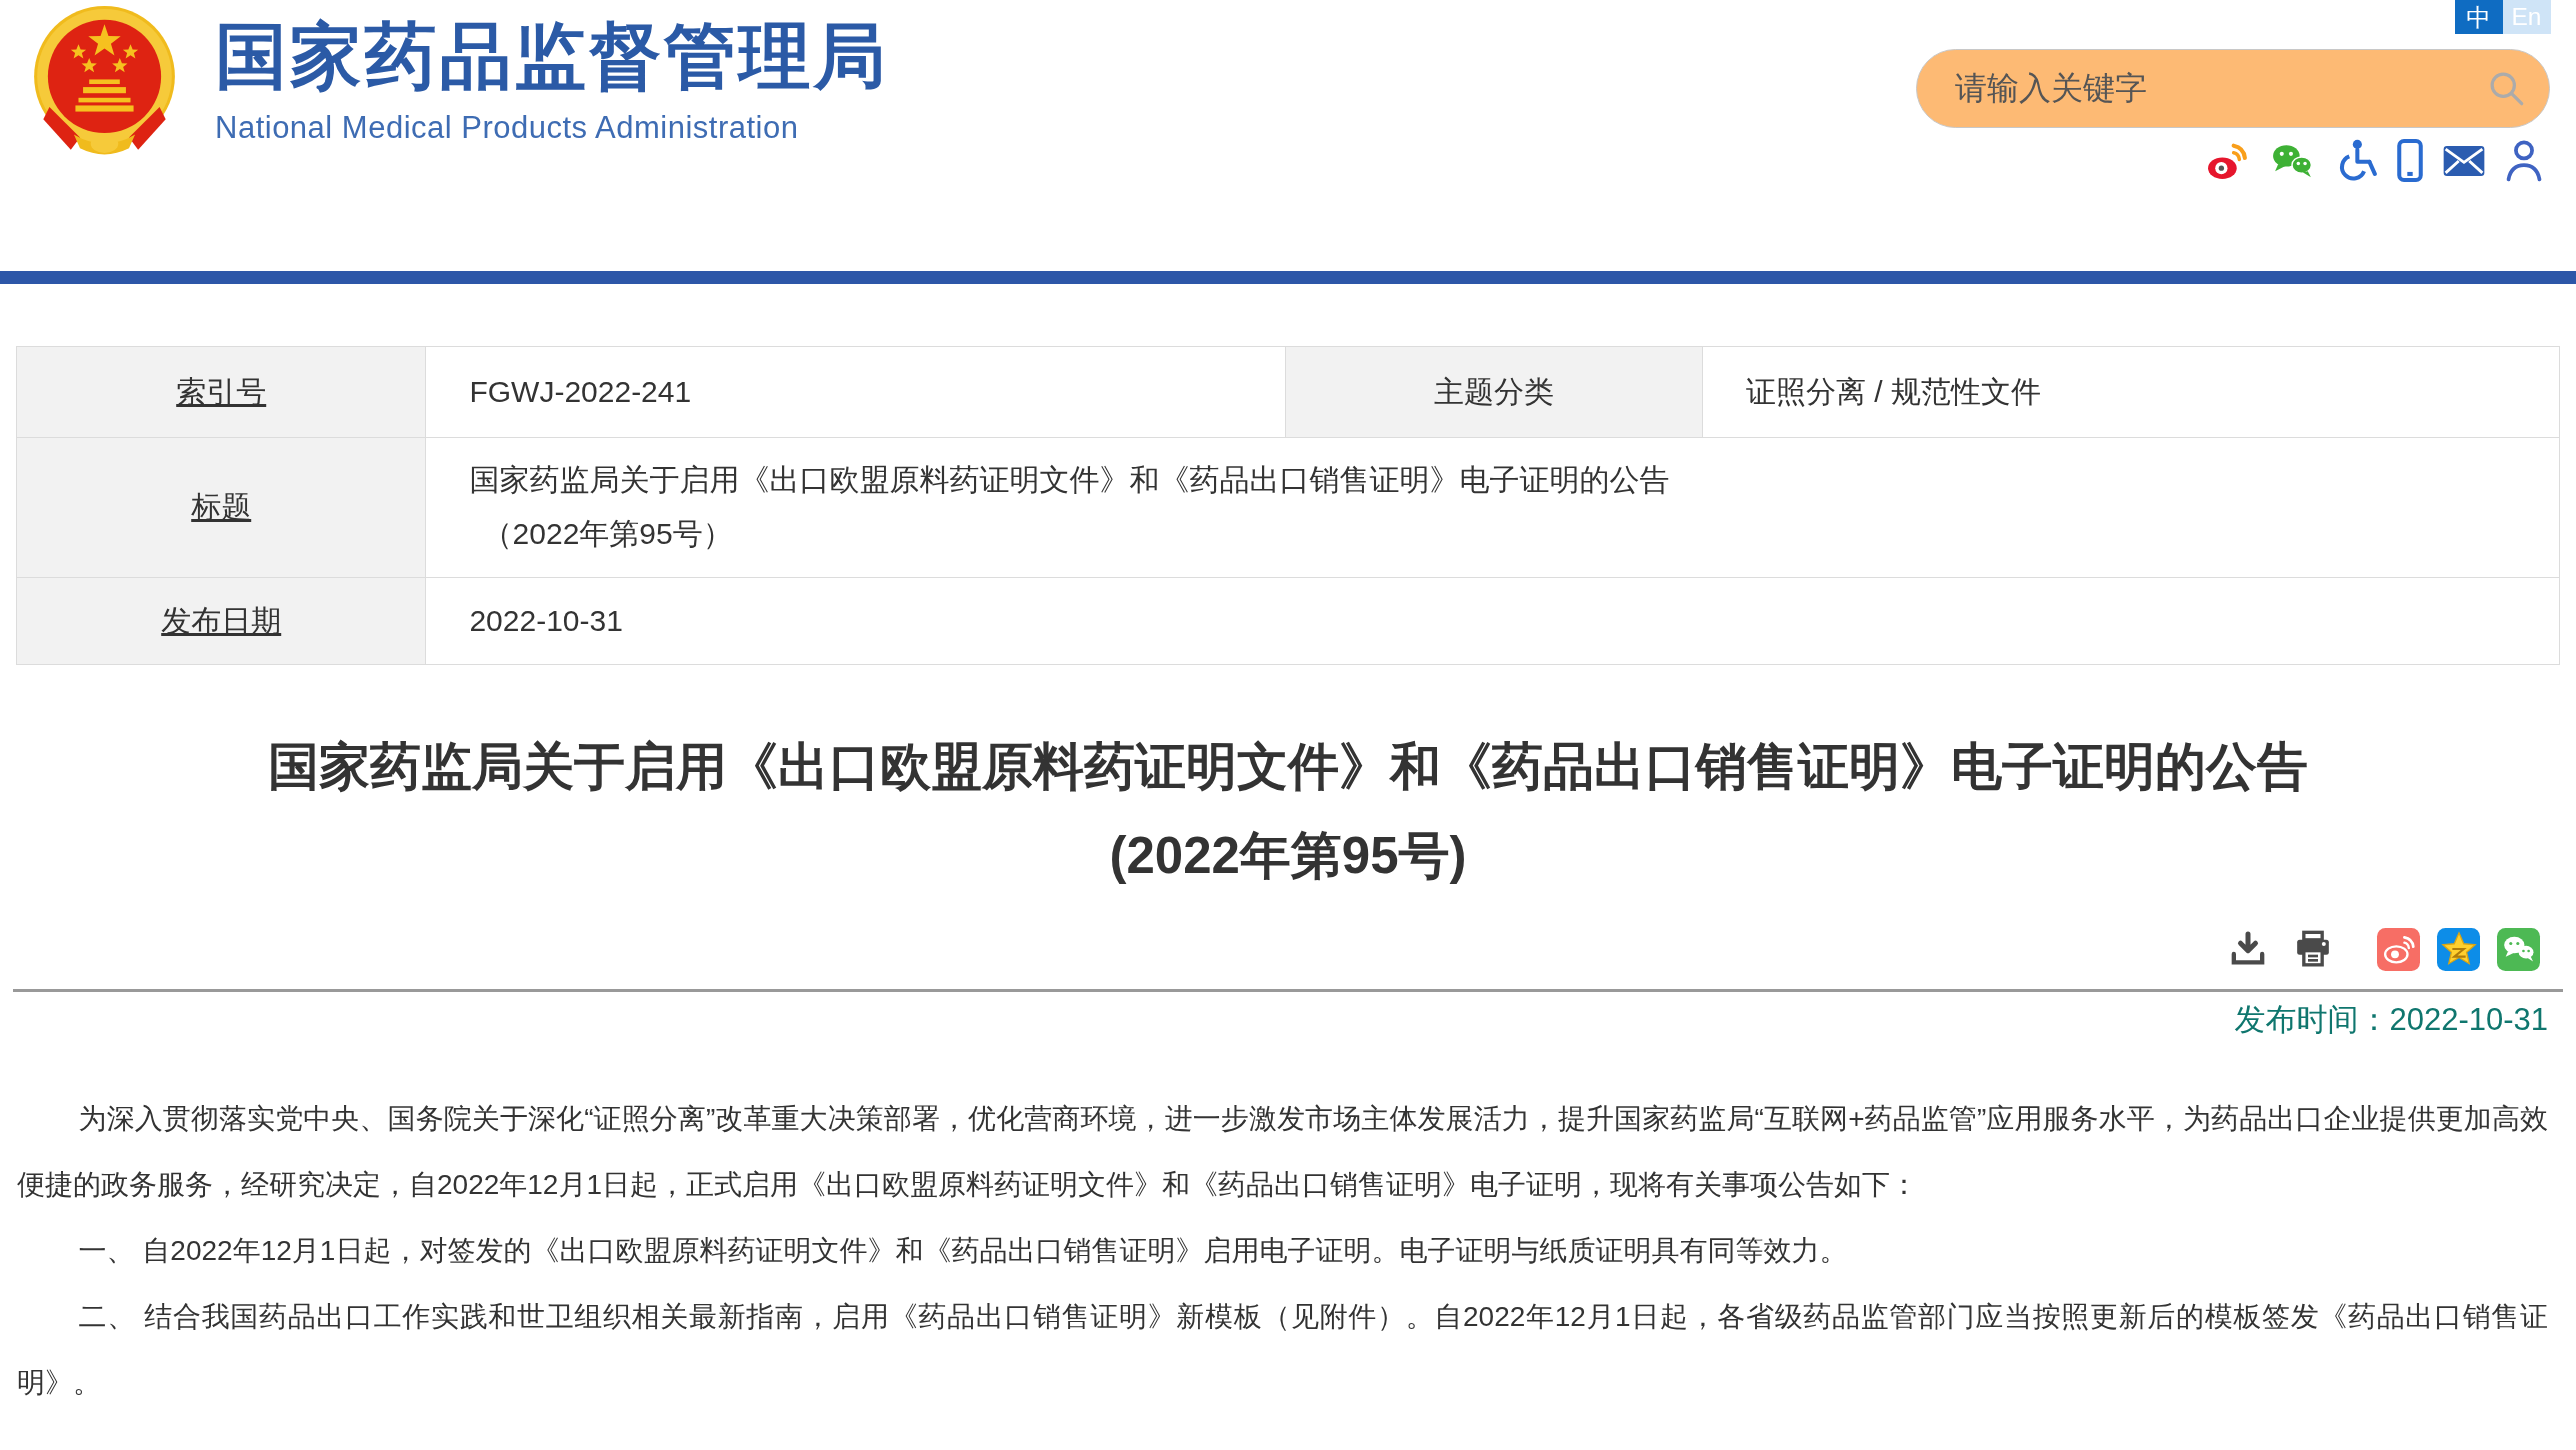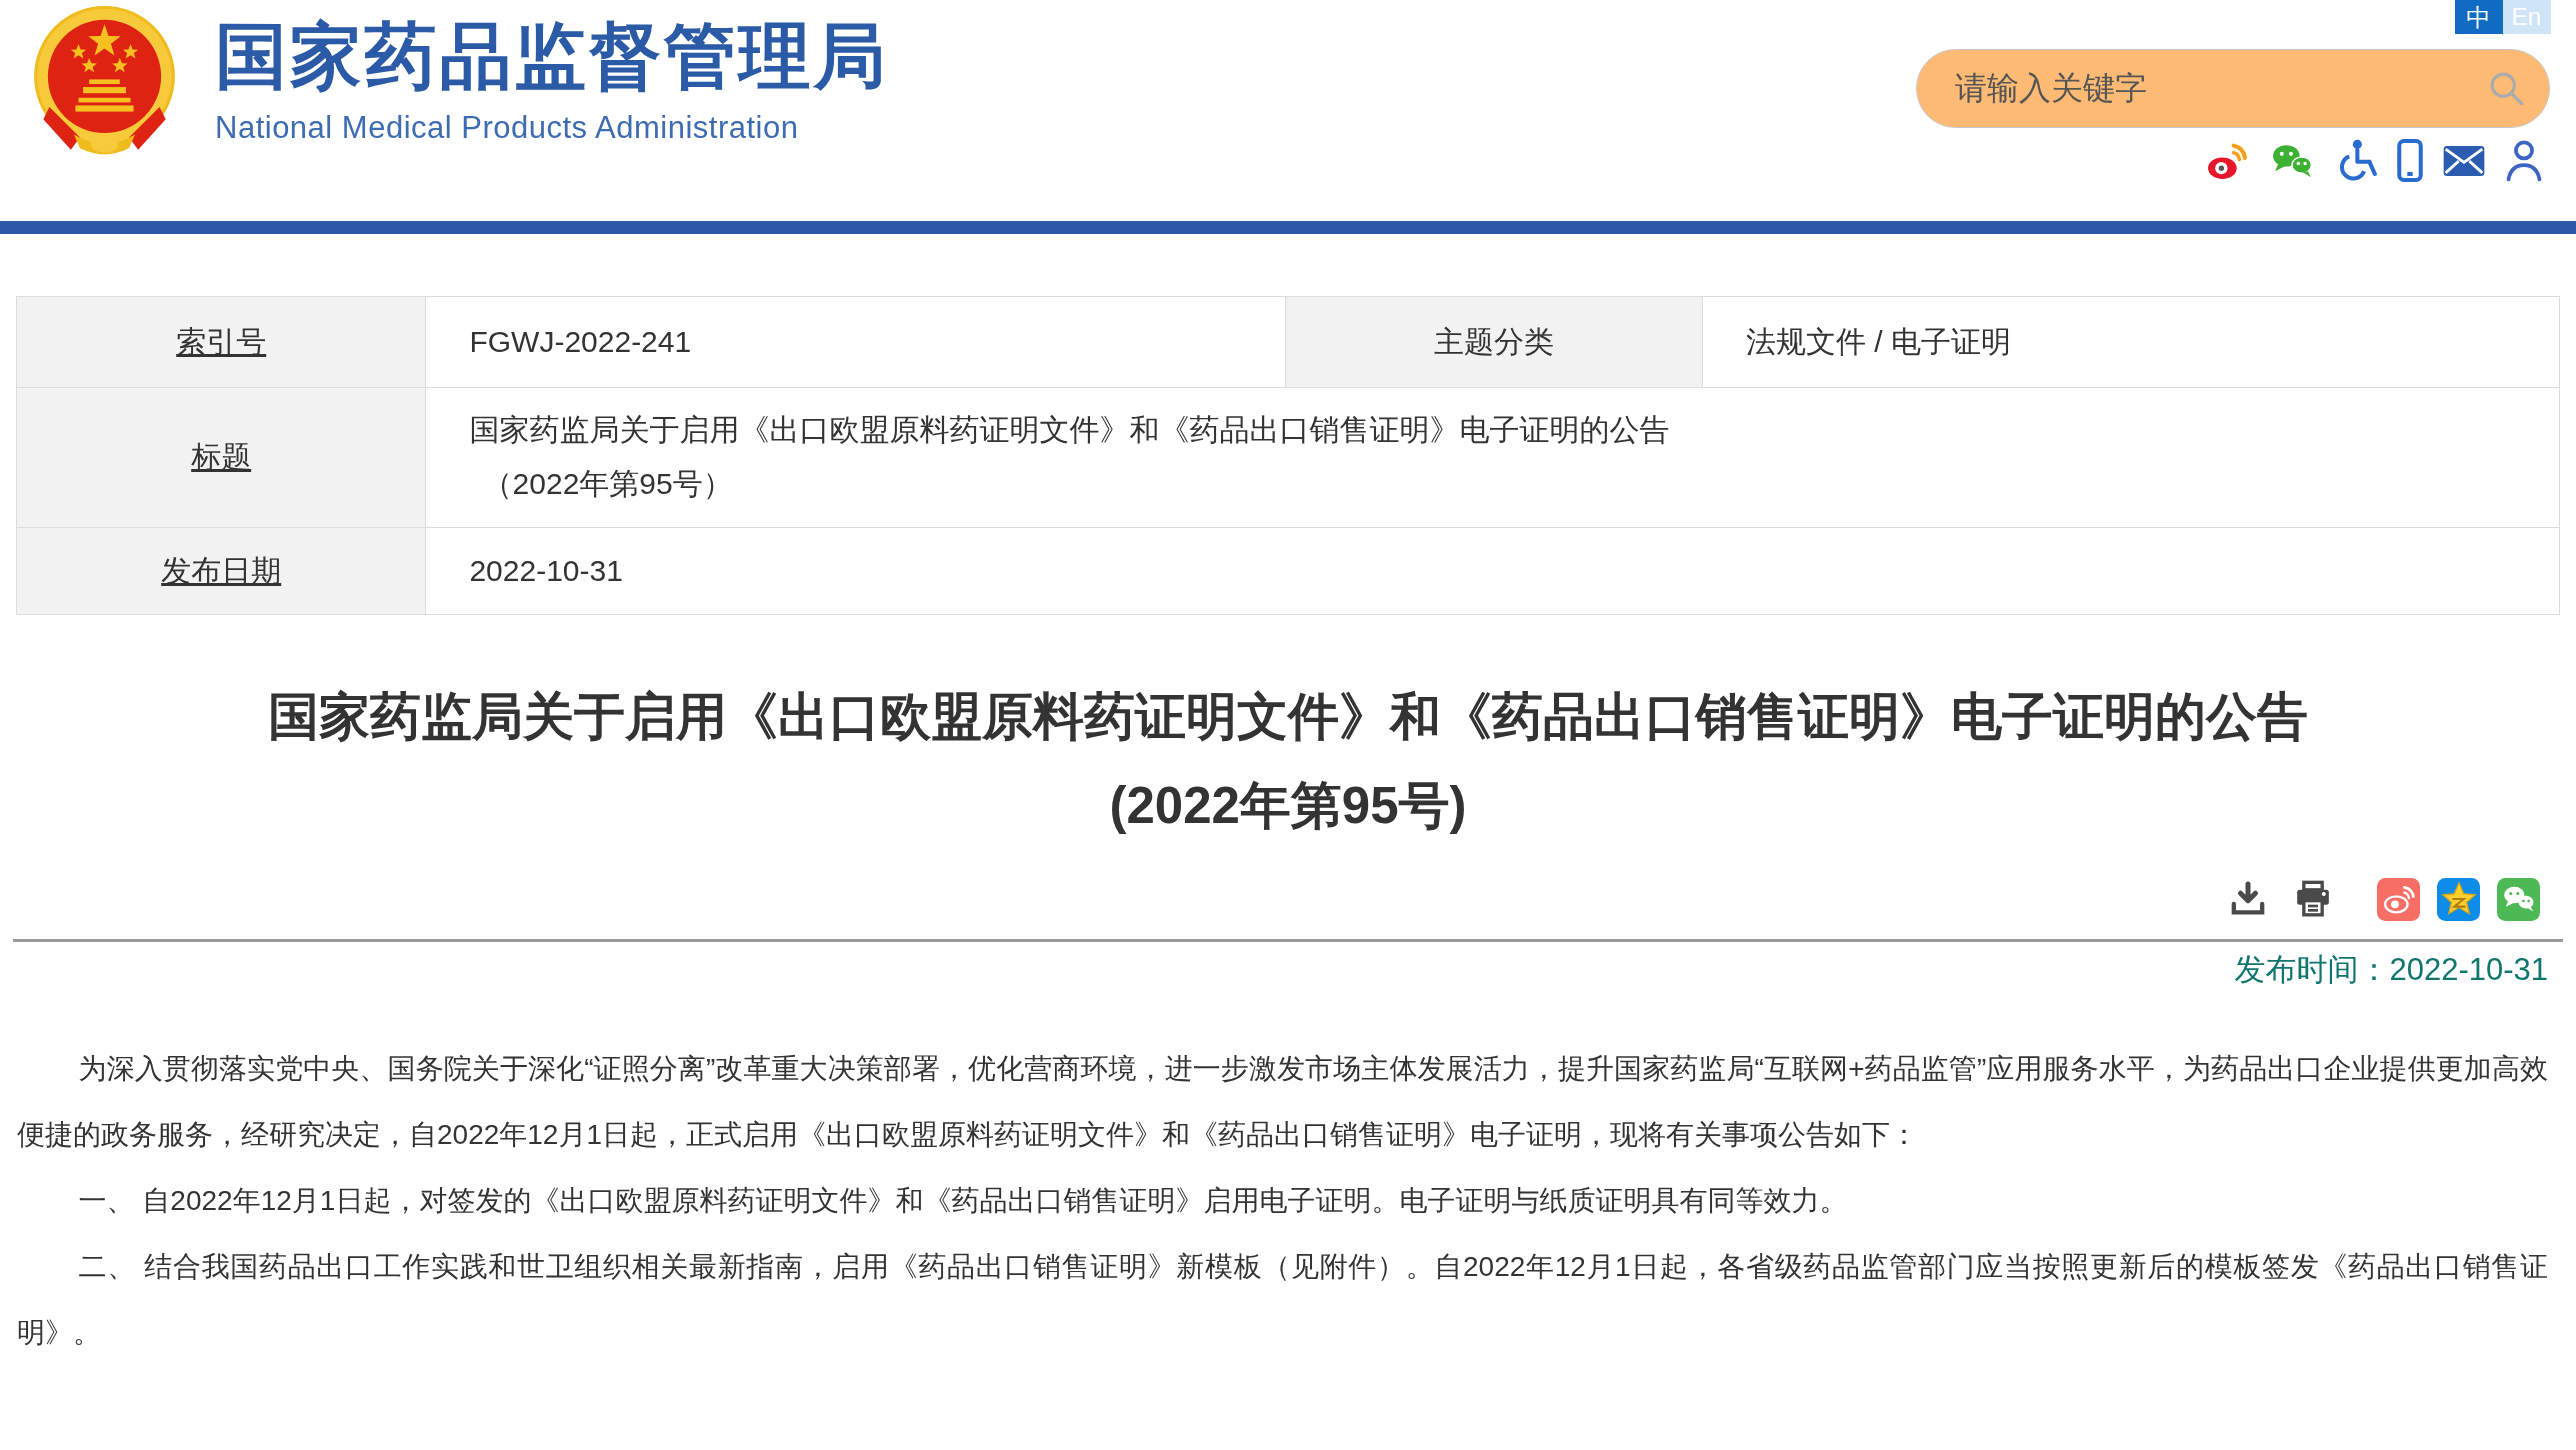--- a/index.html
+++ b/index.html
@@ -1,21 +1,21 @@
 <!DOCTYPE html>
 <html style="font-size:15px"><head>
 <meta charset="utf-8">
 <style>
   * { box-sizing: border-box; }
   html,body { margin:0; padding:0; background:#fff; width:2576px; height:1451px;
               font-family:"Liberation Sans","DejaVu Sans",sans-serif; }
   .page { position:relative; width:2576px; height:1451px; overflow:hidden; background:#fff; }
 
   
-  .header { position:relative; height:221px; background:#fff; }
+  .header { position:relative; height:271px; background:#fff; }
   .emblem { position:absolute; left:28px; top:5.7px; width:153px; height:153px; }
   .title-block { position:absolute; left:215px; top:13.2px; }
   .site-title { font-size:72px; font-weight:700; color:#2b5aa6; letter-spacing:2.8px; line-height:87px; }
   .site-subtitle { font-size:31px; color:#3e6cb3; margin-top:9.4px; letter-spacing:0.5px; }
 
   .lang-switch { position:absolute; top:0; right:25.5px; display:flex; }
   .lang-btn { width:48px; height:34px; display:flex; align-items:center; justify-content:center;
               font-size:24.5px; color:#fff; cursor:pointer; }
   .lang-zh { background:#0f6cc2; }
   .lang-en { background:#cfe4f7; }
@@ -166,21 +166,21 @@
   </div>
 
   <div class="blue-bar"></div>
 
   <table class="info-table">
     <tbody>
         <tr class="row-1">
       <td class="lbl c1">索引号</td>
       <td class="val c2">FGWJ-2022-241</td>
       <td class="lbl c3">主题分类</td>
-      <td class="val c4">法规文件 / 电子证明</td>
+      <td class="val c4">证照分离 / 规范性文件</td>
     </tr>
     <tr class="row-2">
       <td class="lbl c1">标题</td>
       <td class="val" colspan="3">
         <div>国家药监局关于启用《出口欧盟原料药证明文件》和《药品出口销售证明》电子证明的公告</div>
         <div class="line2">（2022年第95号）</div>
       </td>
     </tr>
     <tr class="row-3">
       <td class="lbl c1">发布日期</td>

